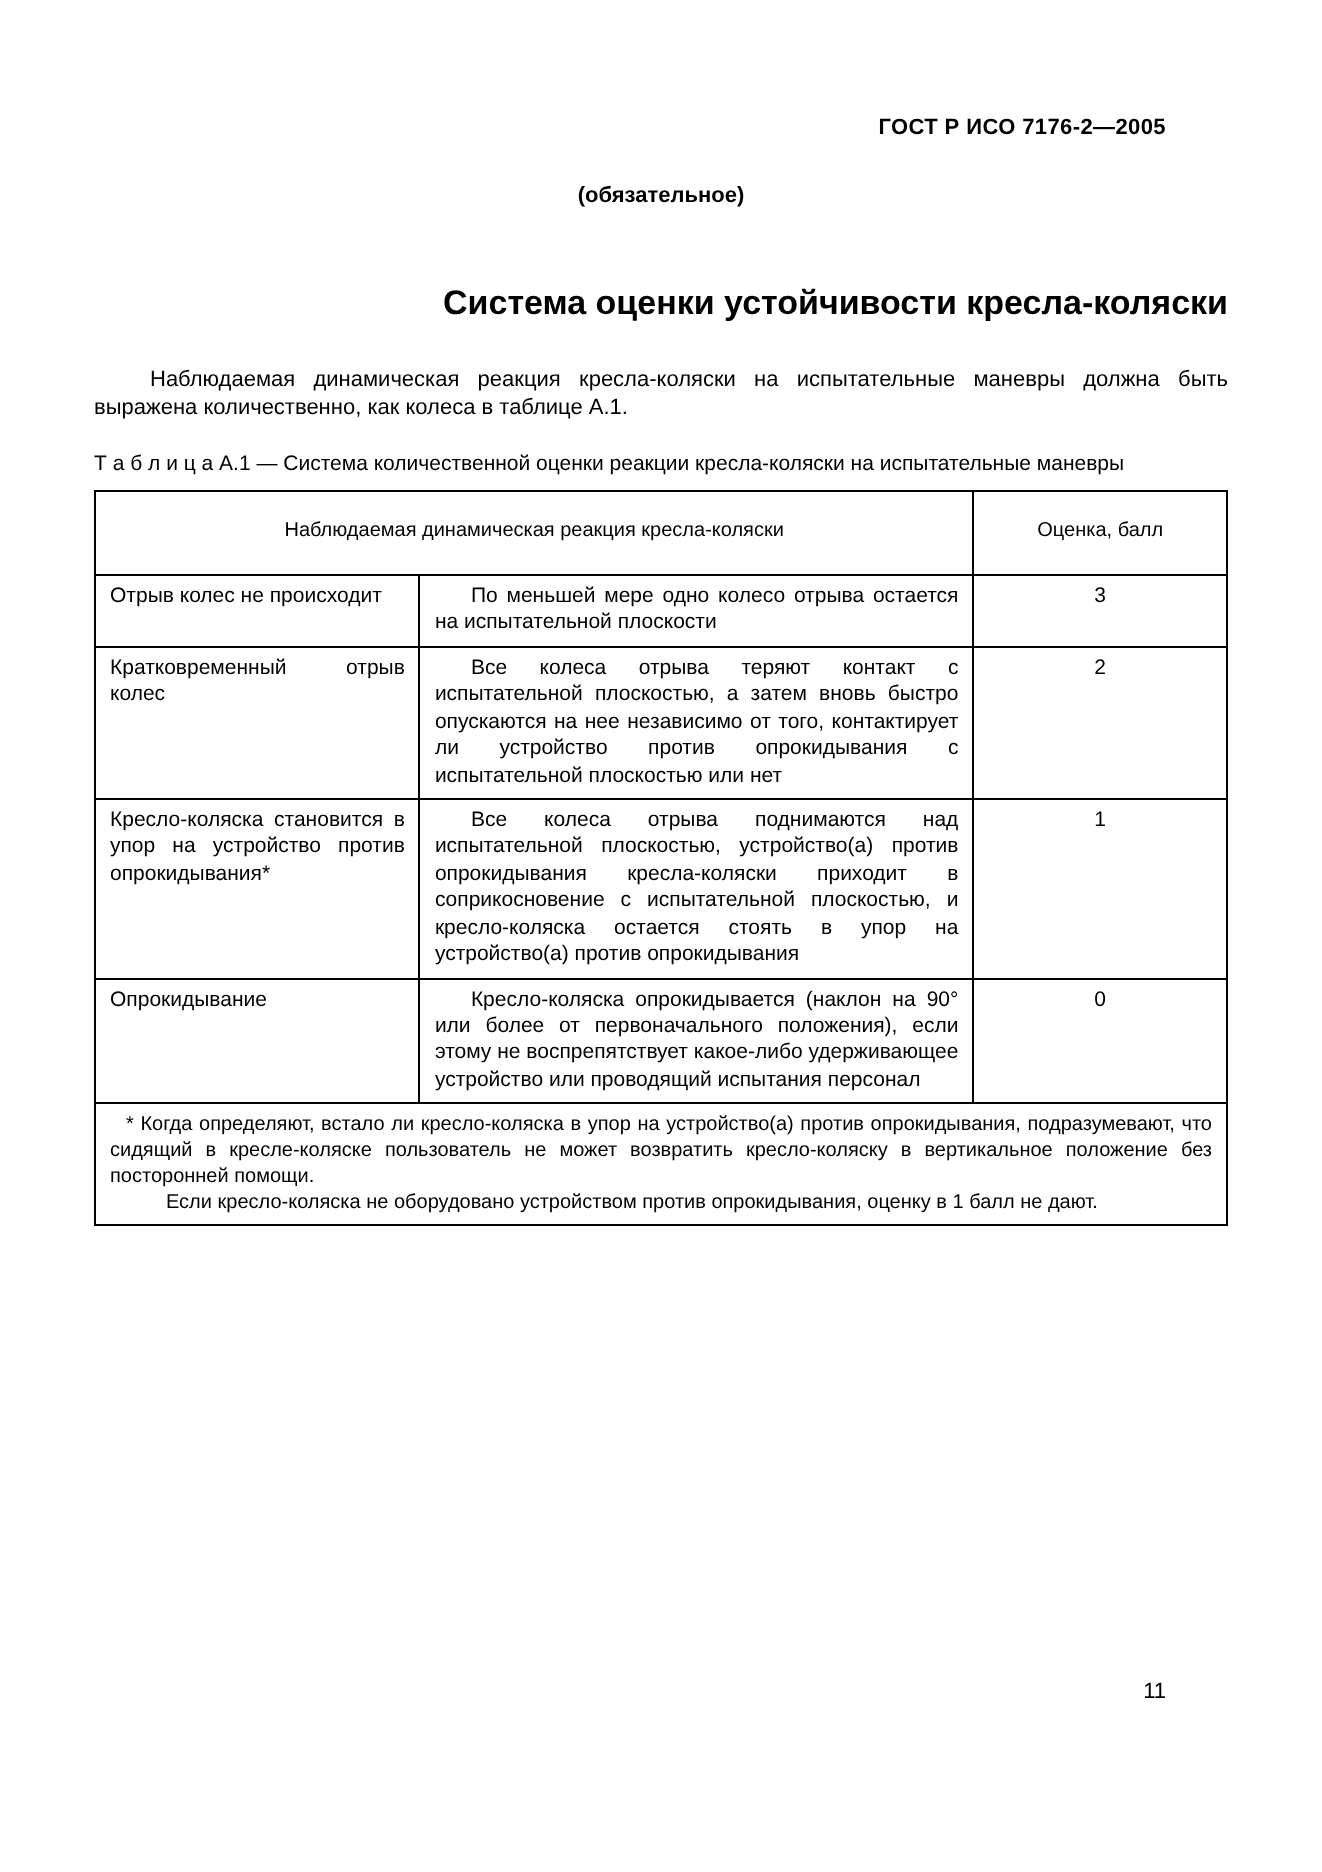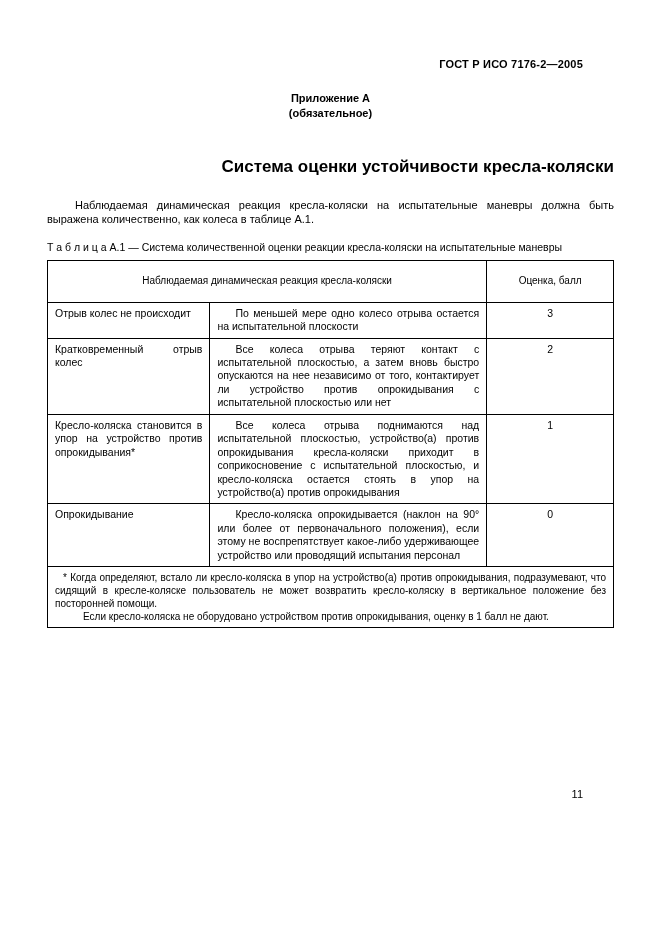--- a/index.html
+++ b/index.html
@@ -91,34 +91,33 @@
   }
   td.footnote p {
     margin: 0;
     text-align: justify;
   }
   td.footnote p.fn1 { text-indent: 8px; }
   td.footnote p.fn2 { text-indent: 28px; }
   .page-number {
     position: absolute;
     right: 78px;
-    top: 788px;
+    top: 840px;
     font-size: 11px;
     text-align: right;
   }
 </style>
 </head>
 <body>
 
 <div class="page">
 
   <div class="doc-header">ГОСТ Р ИСО 7176-2—2005</div>
 
   <div class="appendix">
-    <div>Приложение А</div>
     <div>(обязательное)</div>
   </div>
 
   <h1 class="title">Система оценки устойчивости кресла-коляски</h1>
 
   <p class="intro">Наблюдаемая динамическая реакция кресла-коляски на испытательные маневры должна быть выражена количественно, как колеса в таблице А.1.</p>
 
   <p class="table-caption">Т а б л и ц а   А.1 — Система количественной оценки реакции кресла-коляски на испытательные маневры</p>
 
   <table class="score-table">

